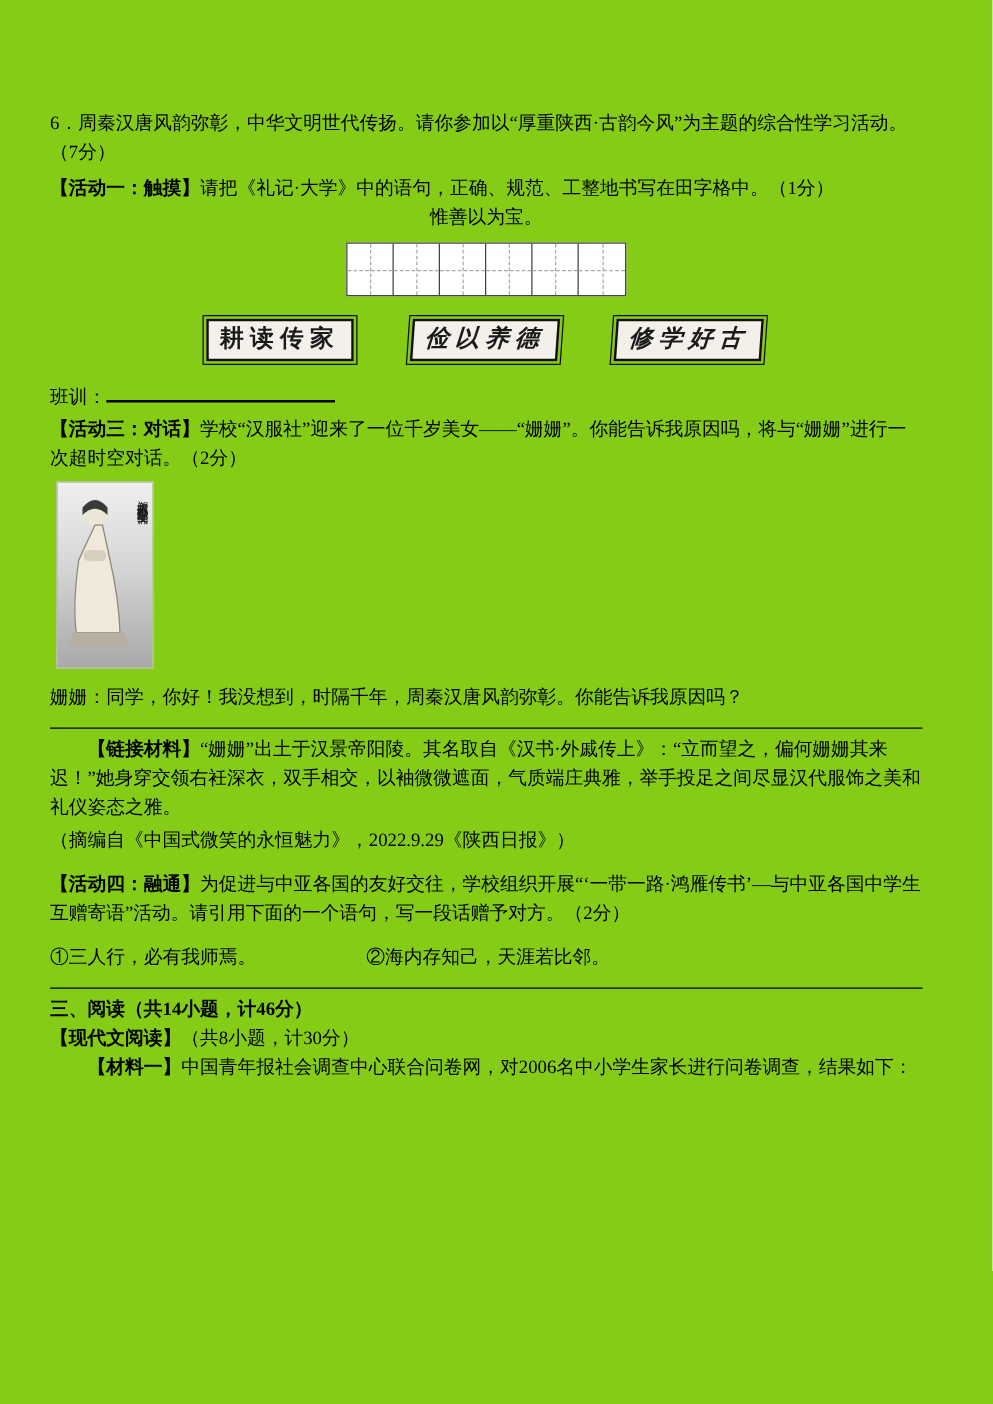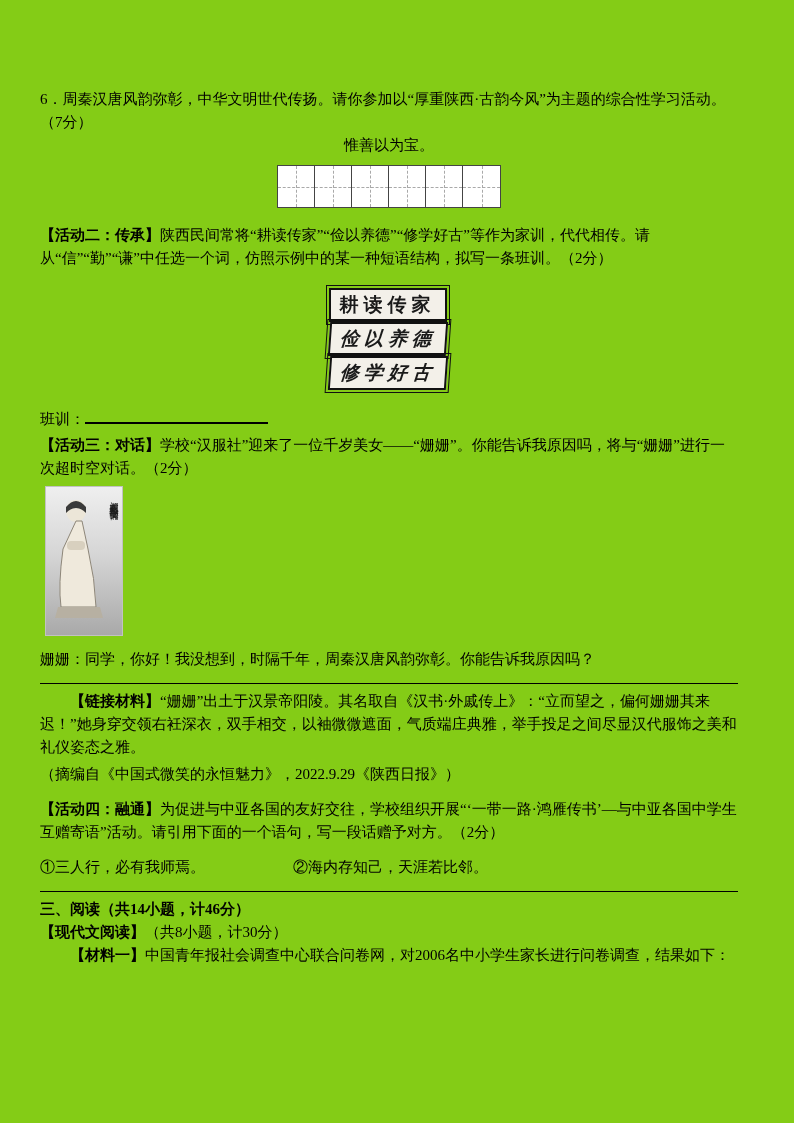--- a/index.html
+++ b/index.html
@@ -34,21 +34,21 @@
     content: ""; position: absolute; left: 0; right: 0; top: 50%;
     border-top: 1px dashed #a9a9a9;
   }
   .tzg-cell::after {
     content: ""; position: absolute; top: 0; bottom: 0; left: 50%;
     border-left: 1px dashed #a9a9a9;
   }
 
   
   .plaques { display: flex; justify-content: space-between; align-items: center;
-             margin: 18px 128px 0 125px; flex-direction: column; }
+             margin: 18px 128px 0 125px; }
   .plaque {
     border: 2px solid #111; outline: 1px solid #111; outline-offset: 2px;
     background: #f3f0e9;
     padding: 3px 9px;
     font-weight: bold; font-size: 19px; line-height: 24px;
     letter-spacing: 5px; white-space: nowrap; color: #1a1a1a;
   }
   .plaque.cursive { font-style: italic; transform: skewX(-4deg); }
 
   
@@ -76,37 +76,37 @@
   .options { margin-top: 12px; }
   .opt2 { margin-left: 88px; text-align: right; }
 </style>
 </head>
 <body>
 
 <div class="page">
 
   <p><span>6．周秦汉唐风韵弥彰，中华文明世代传扬。请你参加以“厚重陕西·古韵今风”为主题的综合性学习活动。（7分）</span></p>
 
+  <p class="mt6">
+    <span class="b">【活动一：触摸】</span><span>请把《礼记·大学》中的语句，正确、规范、工整地书写在田字格中。（1分）</span>
+  </p>
 
   <p class="center">惟善以为宝。</p>
 
   <div class="grid-row">
     <div class="tzg-grid">
         <div class="tzg-cell"></div>
         <div class="tzg-cell"></div>
         <div class="tzg-cell"></div>
         <div class="tzg-cell"></div>
         <div class="tzg-cell"></div>
         <div class="tzg-cell"></div>
       </div>
   </div>
 
-  <p class="mt16">
-    <span class="b">【活动二：传承】</span><span>陕西民间常将“耕读传家”“俭以养德”“修学好古”等作为家训，代代相传。请从“信”“勤”“谦”中任选一个词，仿照示例中的某一种短语结构，拟写一条班训。（2分）</span>
-  </p>
 
   <div class="plaques">
     <div class="plaque">耕读传家</div>
     <div class="plaque cursive">俭以养德</div>
     <div class="plaque cursive">修学好古</div>
   </div>
 
   <p class="mt18">
     <span>班训：</span><span class="blank"></span>
   </p>

